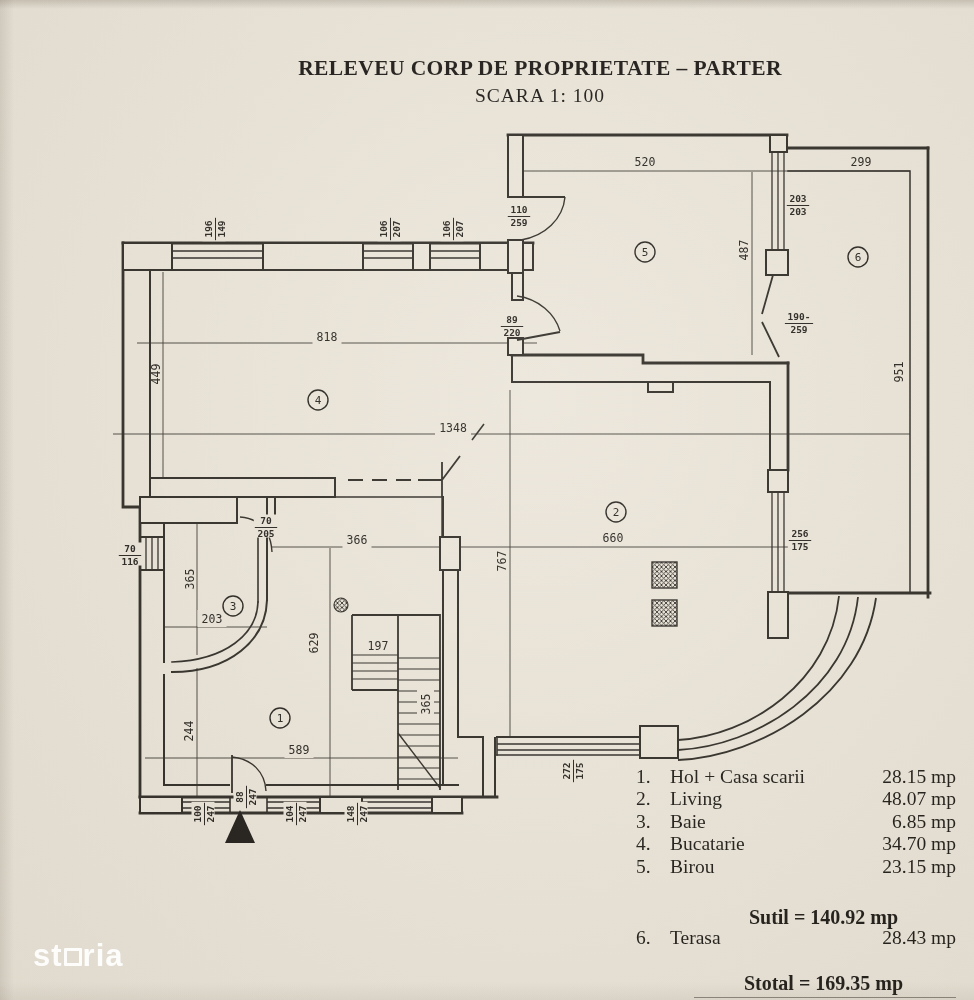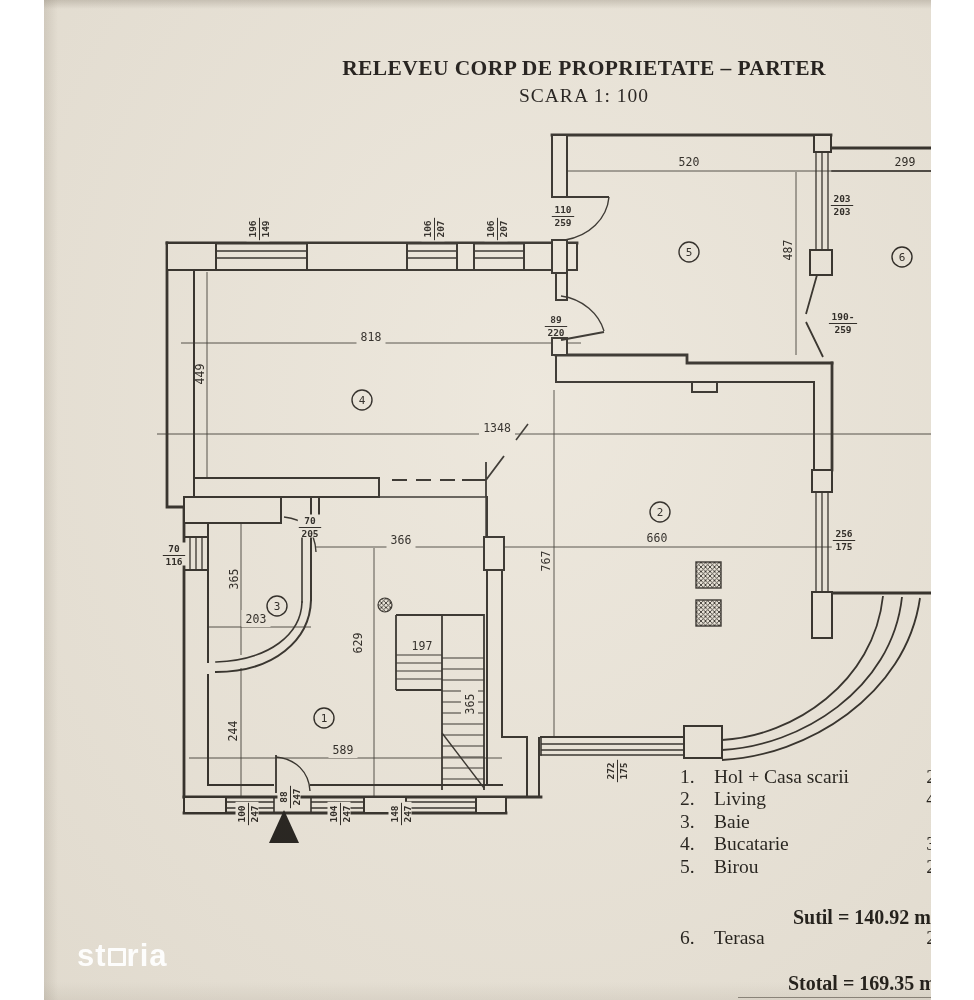--- a/index.html
+++ b/index.html
@@ -1,20 +1,19 @@
 <!DOCTYPE html>
 <html><head>
 <meta charset="utf-8">
 <style>
   html,body{margin:0;padding:0;}
   .page{
-    position:relative;width:887px;height:1000px;overflow:hidden;
+    position:relative;width:974px;height:1000px;overflow:hidden;
     background:#ebe5d9;
     font-family:"Liberation Serif", serif;
-    margin-left:44px;
   }
   .page::before{ 
     content:"";position:absolute;inset:0;pointer-events:none;z-index:5;
     background:
       linear-gradient(to bottom, rgba(110,100,85,.25), rgba(110,100,85,0) 9px),
       linear-gradient(to right, rgba(110,100,85,.16), rgba(110,100,85,0) 14px),
       linear-gradient(to top, rgba(120,110,95,.10), rgba(120,110,95,0) 18px),
       radial-gradient(ellipse at 55% 40%, rgba(255,255,255,.10), rgba(90,80,65,.07));
   }
   .title-block{position:absolute;left:106px;top:56px;width:868px;text-align:center;z-index:2;}

